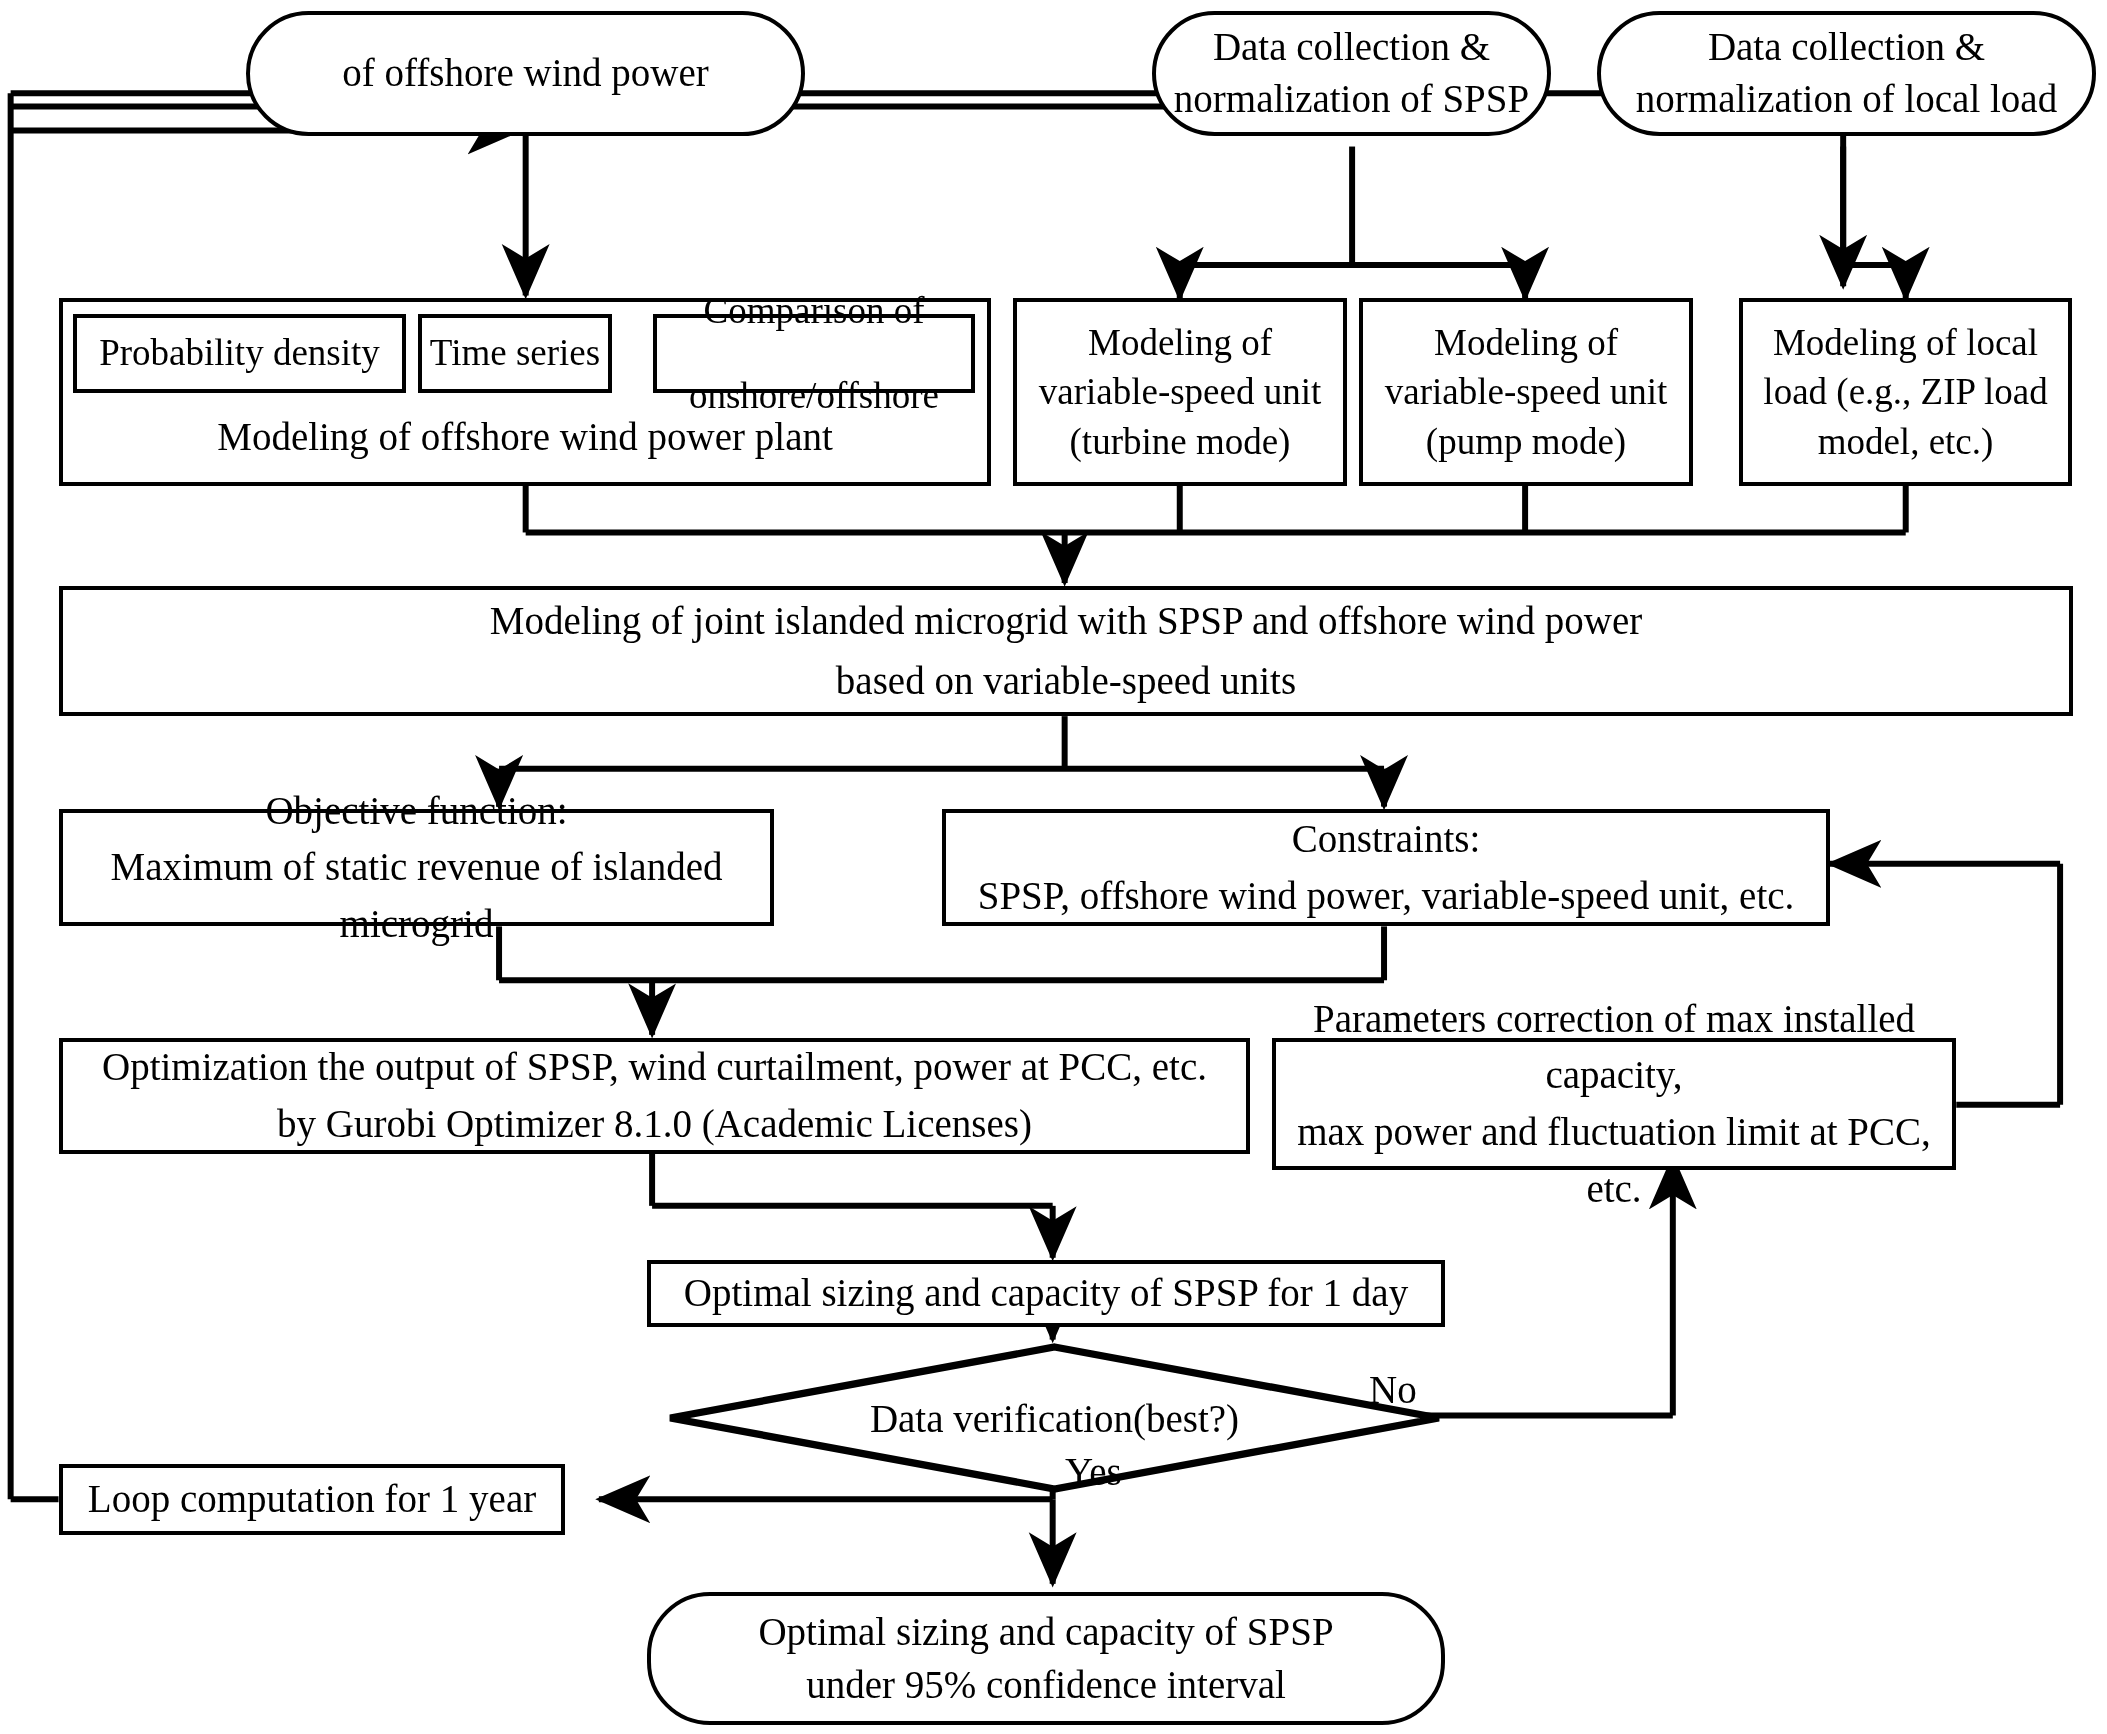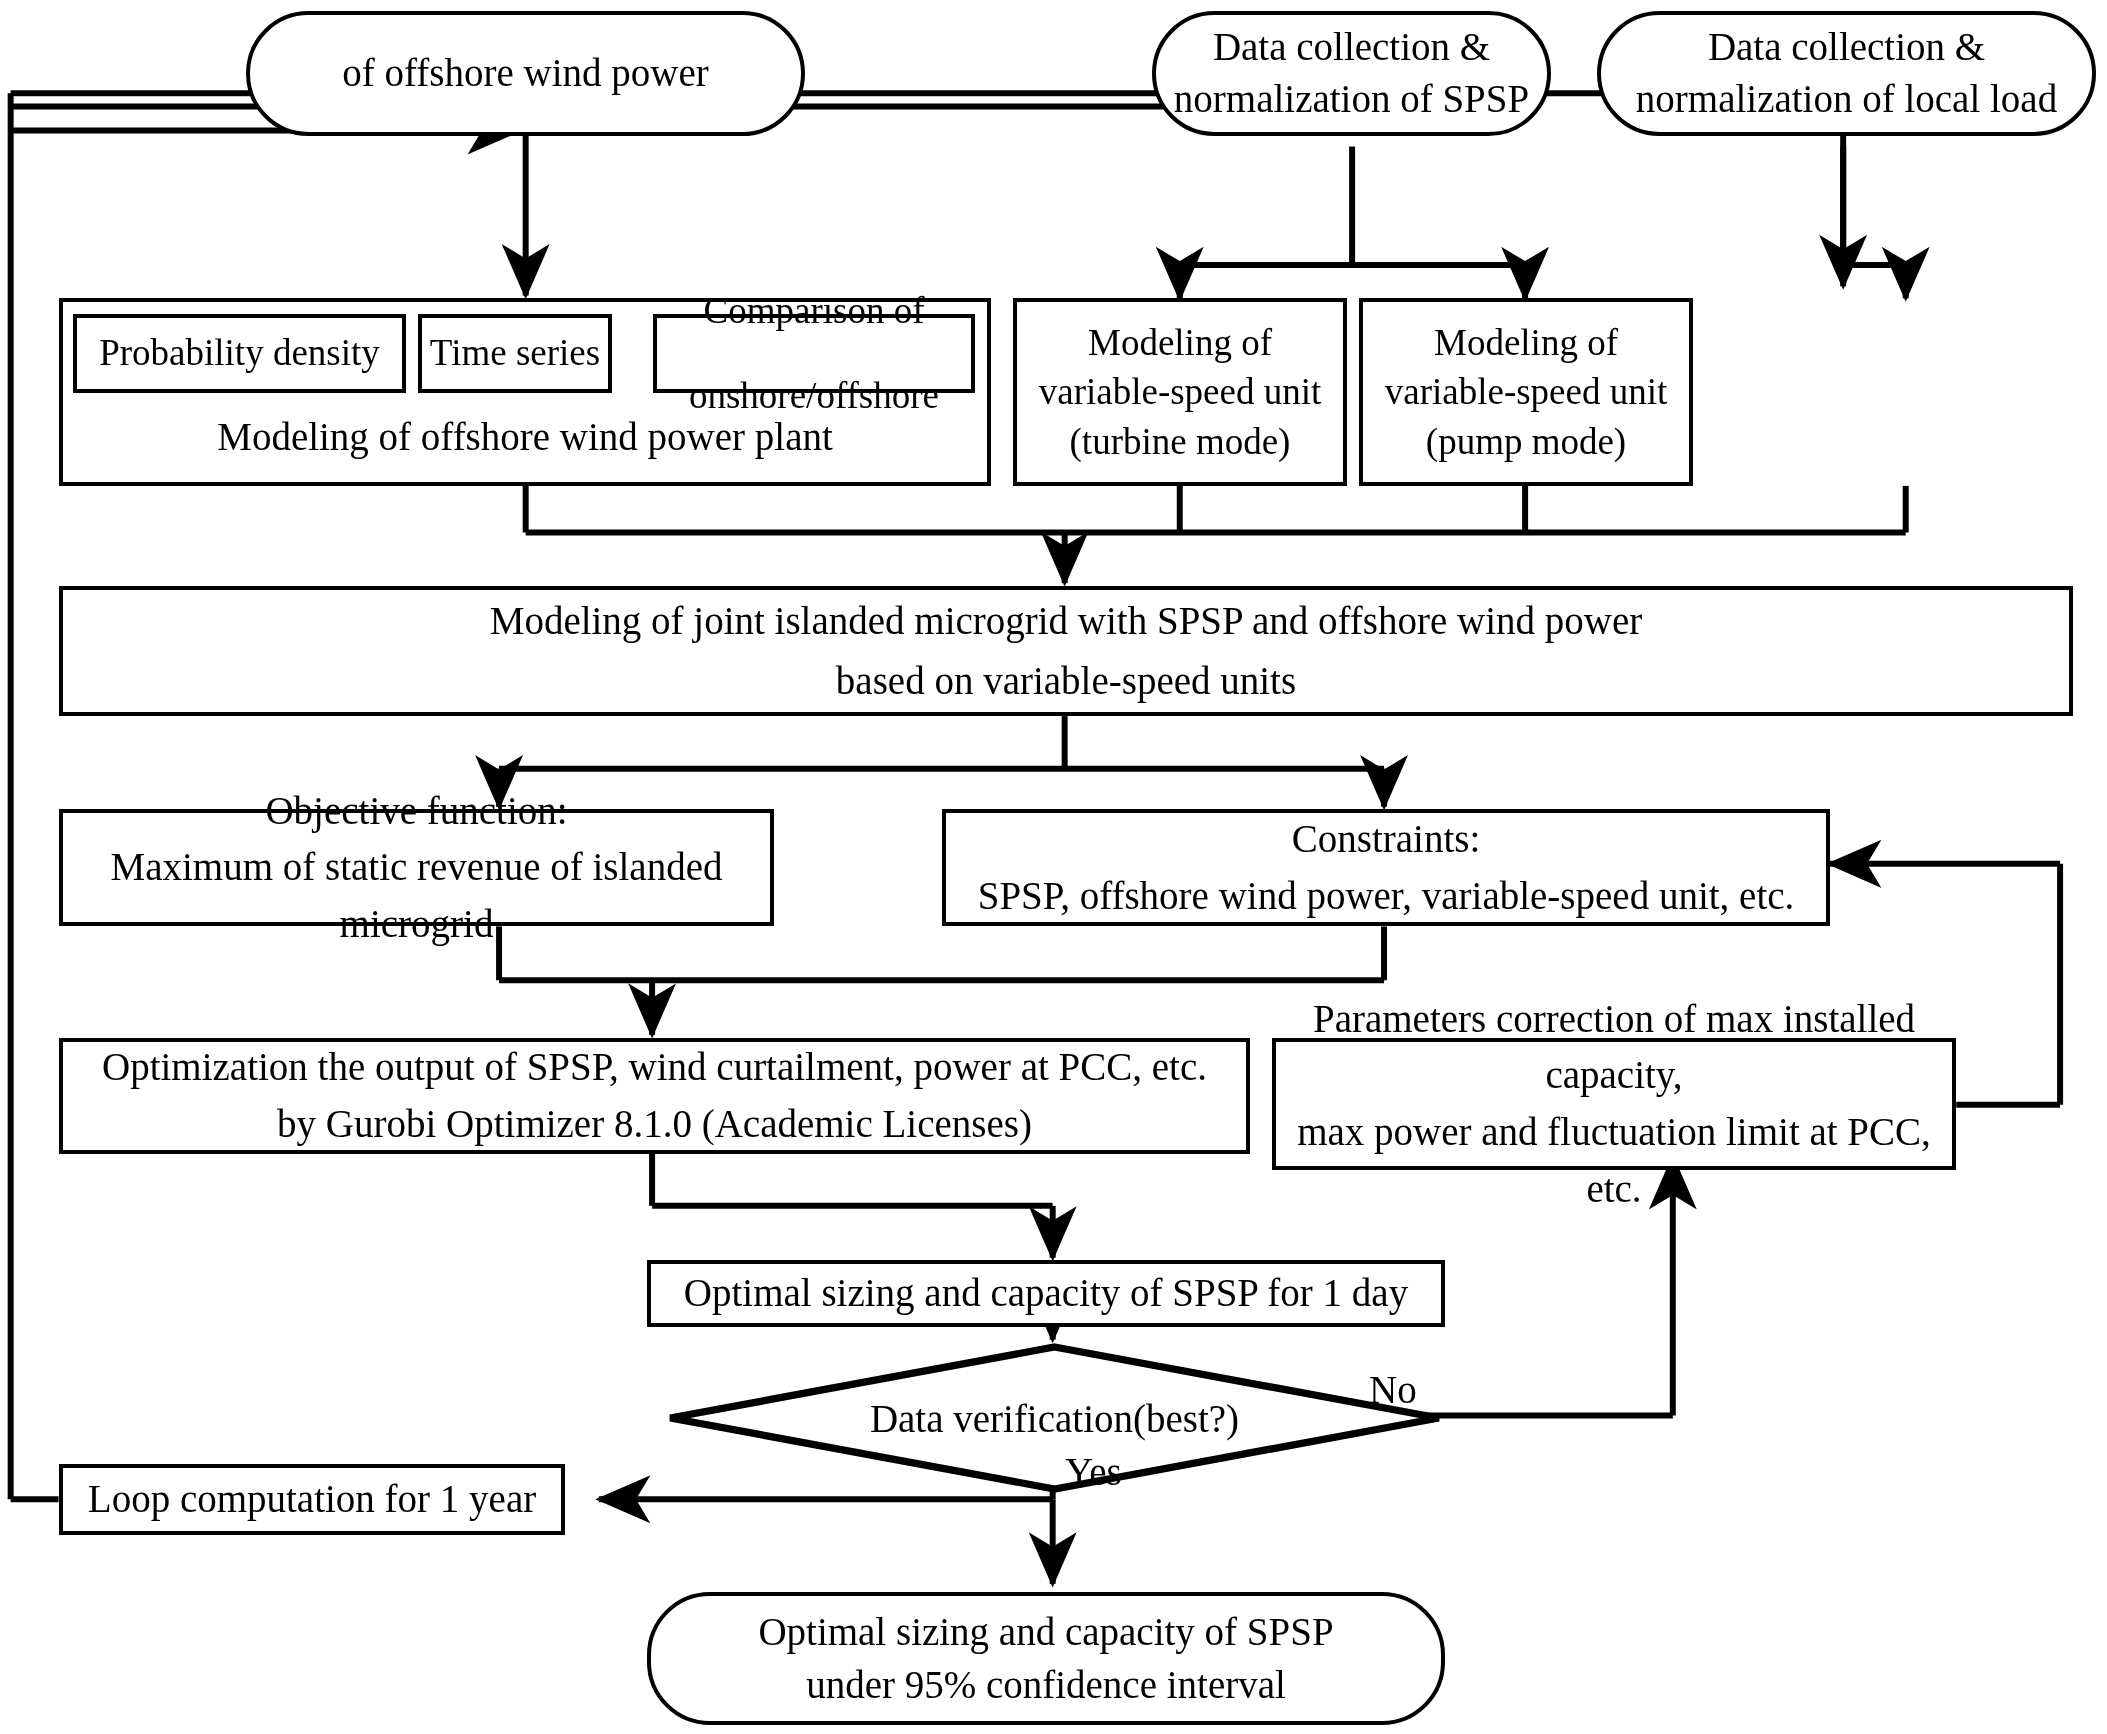--- a/index.html
+++ b/index.html
@@ -130,20 +130,25 @@
     <div>variable-speed unit</div>
     <div>(turbine mode)</div>
   </div>
 
   <div class="node fs56 ln" style="left:1359px;top:298px;width:334px;height:188px;">
     <div>Modeling of</div>
     <div>variable-speed unit</div>
     <div>(pump mode)</div>
   </div>
 
+  <div class="node fs56 ln" style="left:1739px;top:298px;width:333px;height:188px;">
+    <div>Modeling of local</div>
+    <div>load (e.g., ZIP load</div>
+    <div>model, etc.)</div>
+  </div>
 
   <div class="node fs58" style="left:59px;top:586px;width:2014px;height:130px;line-height:1.55;">
     <div>Modeling of joint islanded microgrid with SPSP and offshore wind power</div>
     <div>based on variable-speed units</div>
   </div>
 
   <div class="node fs58" style="left:59px;top:809px;width:715px;height:117px;line-height:1.45;">
     <div>Objective function:</div>
     <div>Maximum of static revenue of islanded microgrid</div>
   </div>

